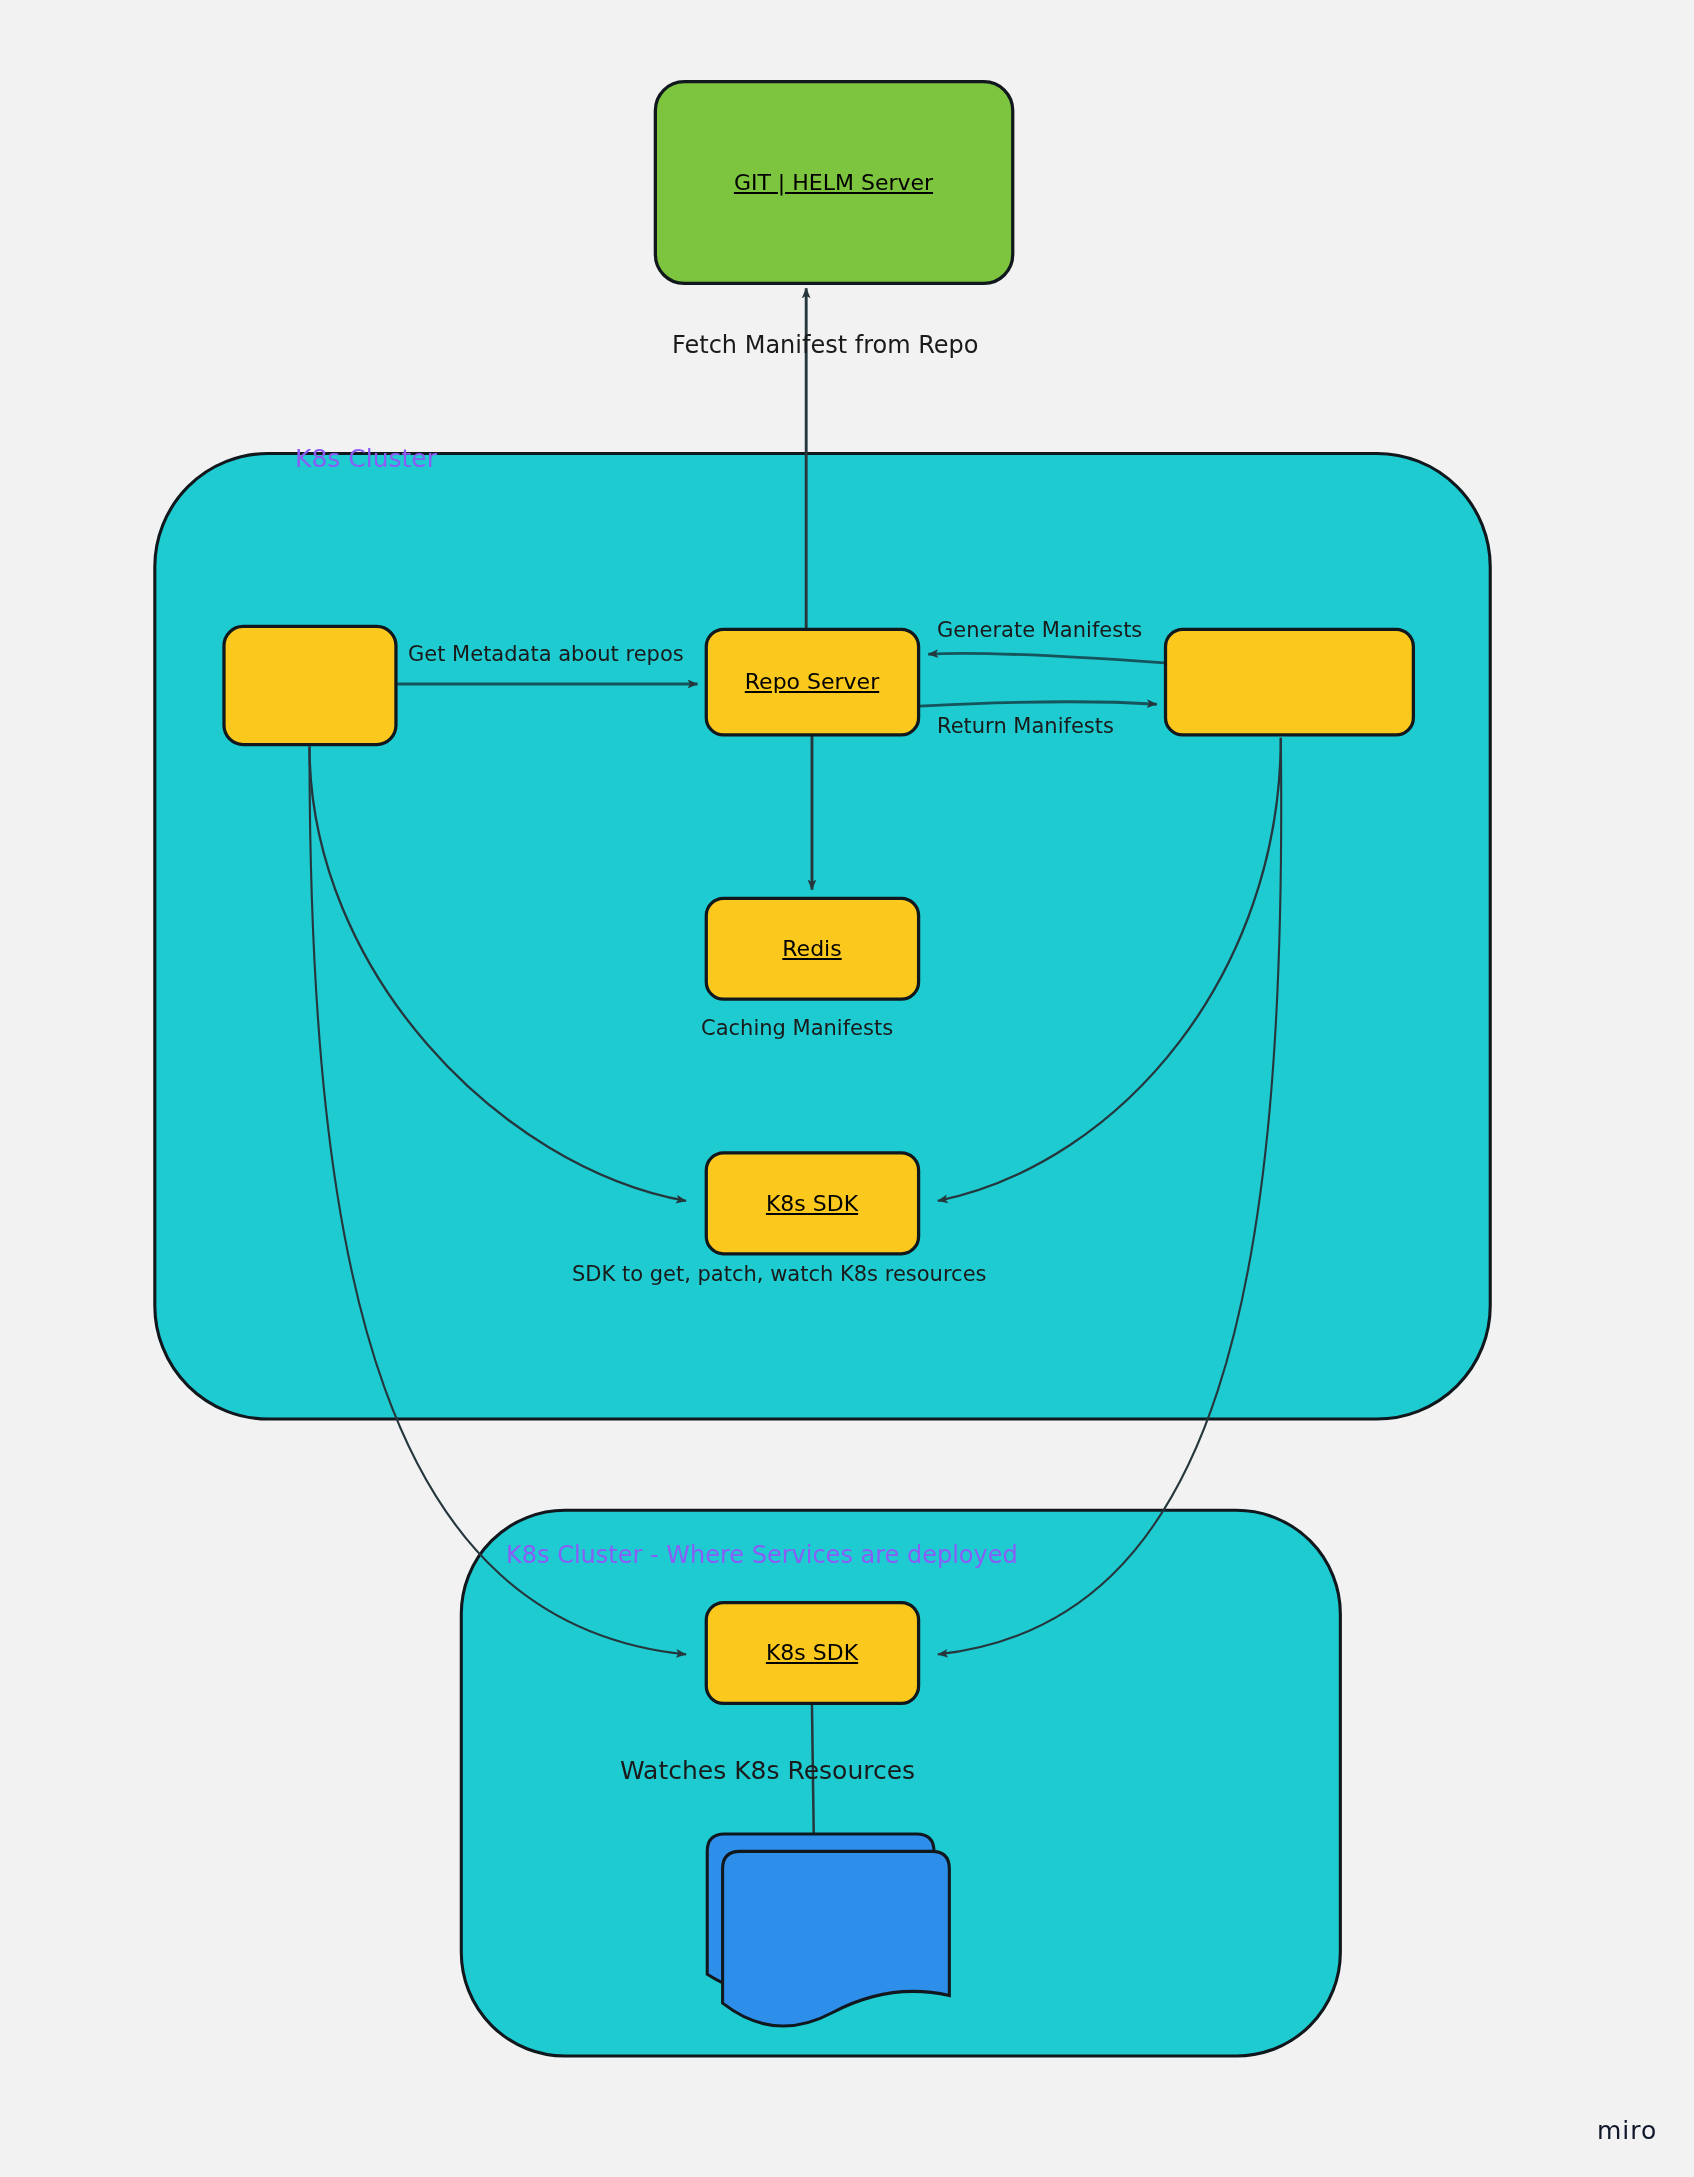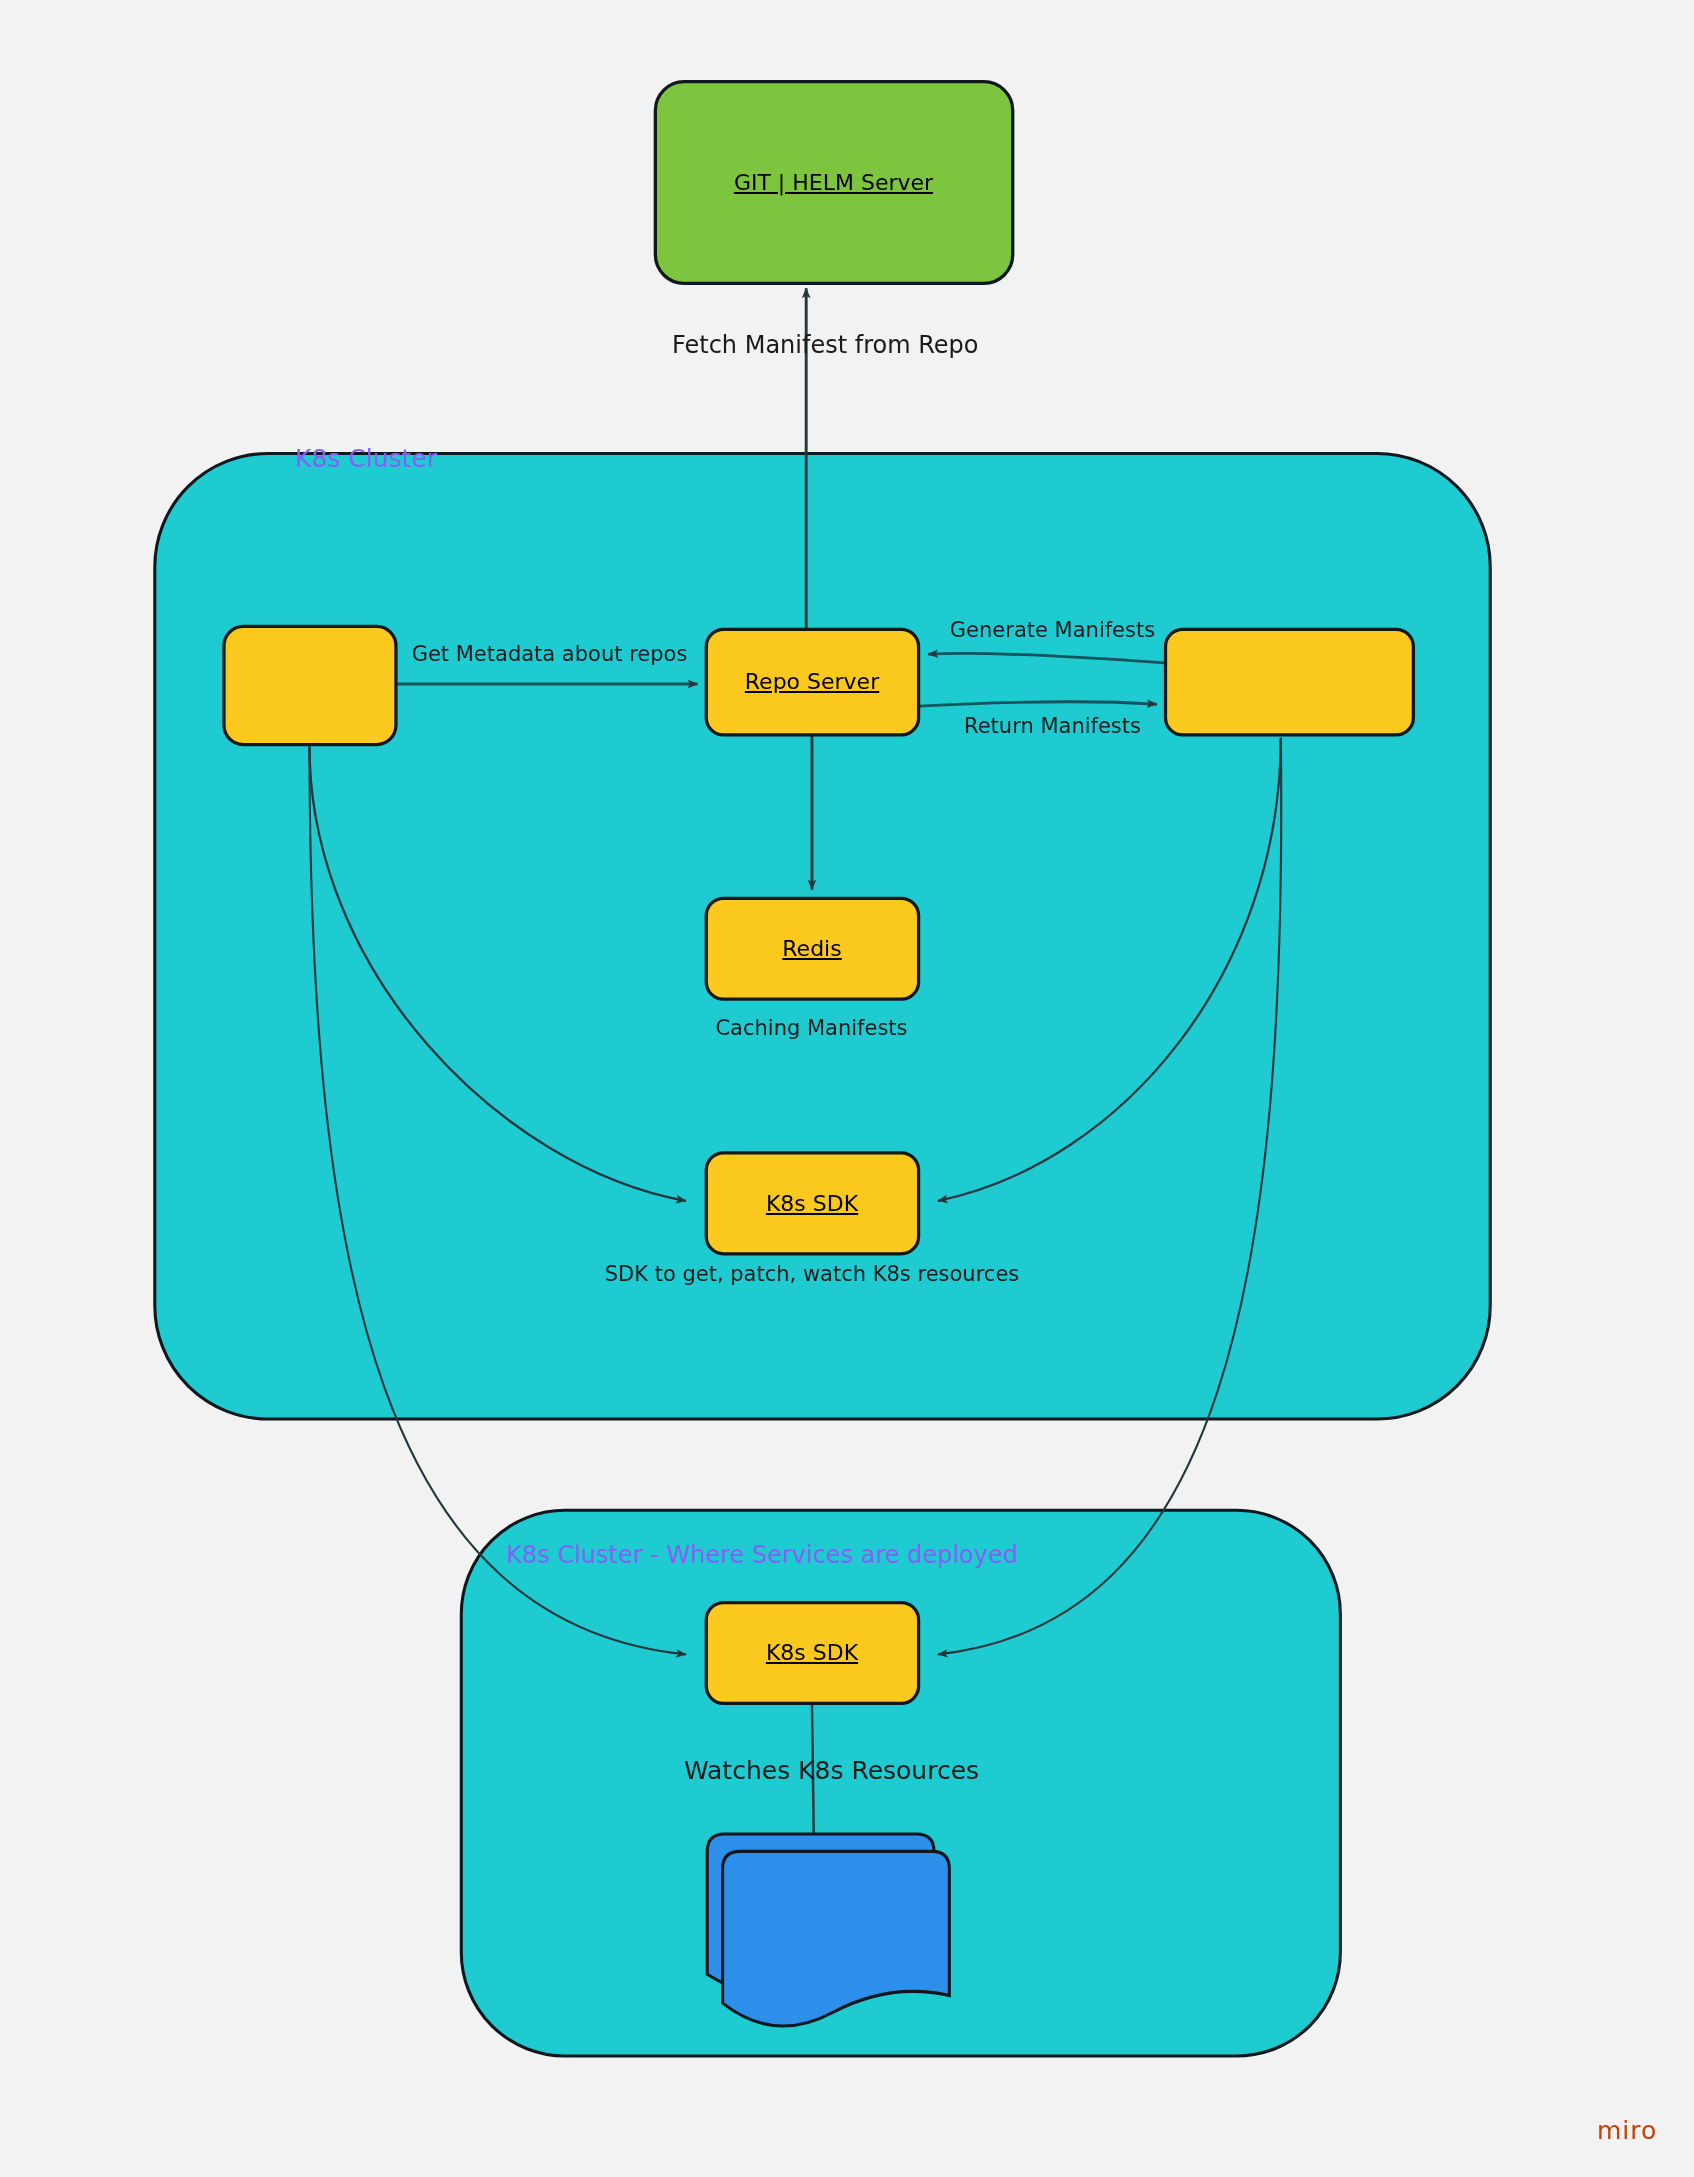--- a/index.html
+++ b/index.html
@@ -34,32 +34,32 @@
     justify-content: center;
     text-align: center;
     color: #000000;
     pointer-events: none;
     line-height: 1.25;
     text-decoration: underline;
   }
   .free-label {
     position: absolute;
     color: #1a1a1a;
-    text-align: center;
+    text-align: left;
     white-space: nowrap;
     line-height: 1.2;
   }
   .cluster-title {
     position: absolute;
     color: #8b5cf6;
     white-space: nowrap;
   }
   .watermark {
     position: absolute;
-    color: #c2410c;
+    color: #0f172a;
     letter-spacing: 1px;
     font-size: 25px;
   }
 </style>
 </head>
 <body>
 
 <div id="canvas">
 
   <svg class="diagram" viewBox="0 0 1764 2267">

